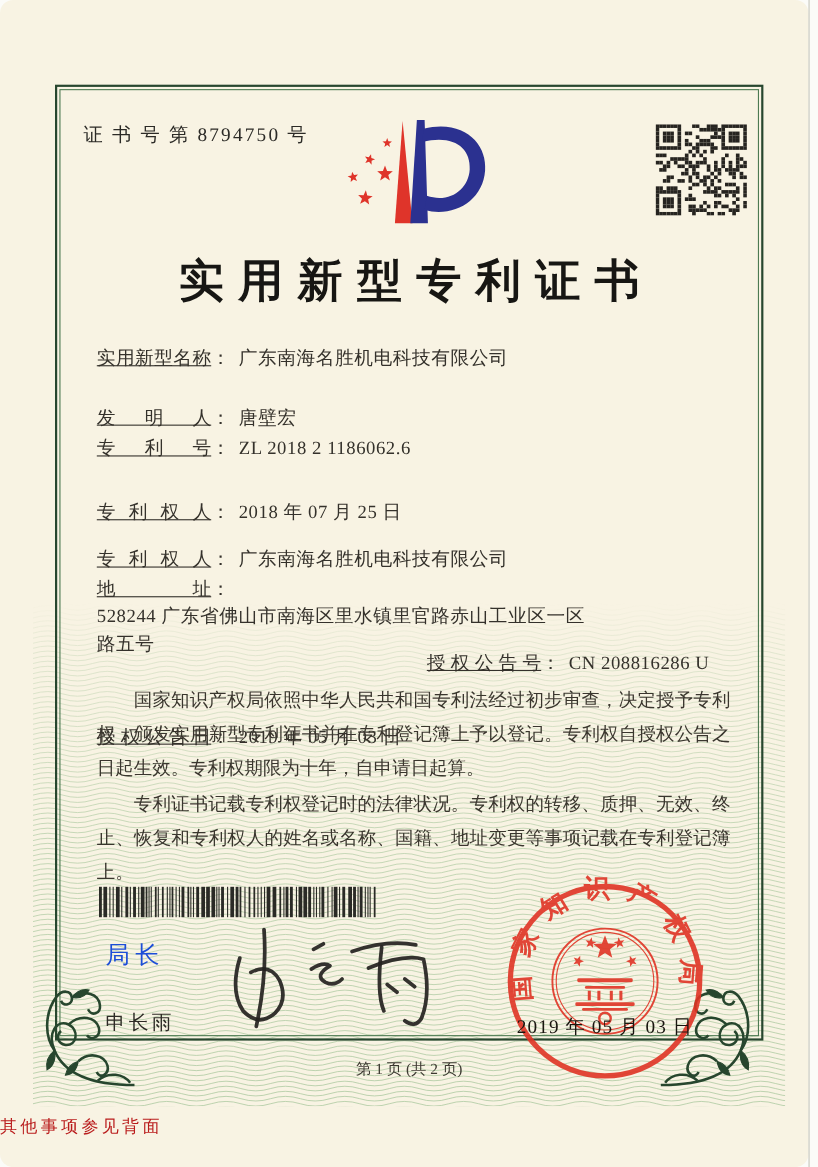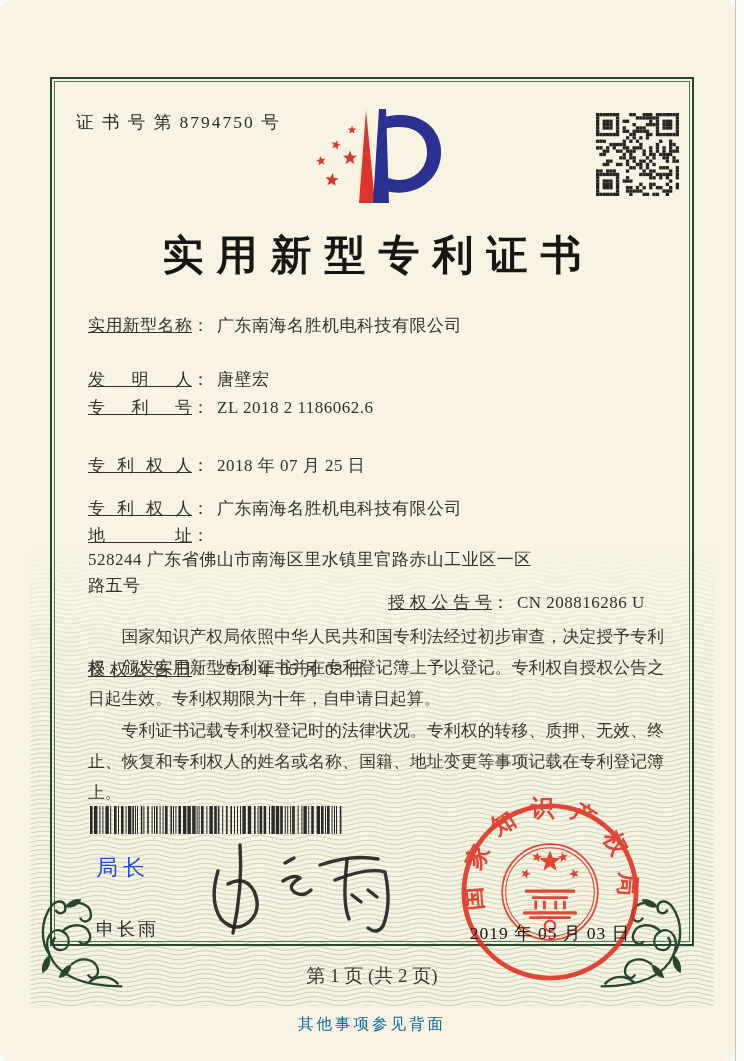--- a/index.html
+++ b/index.html
@@ -49,23 +49,23 @@
   .barcode{position:absolute;left:90px;top:806px;width:254px;height:28px;}
   .sig-title{position:absolute;left:96px;top:853px;font-size:22px;letter-spacing:5px;color:#1d4ed8;}
   .sig-name{position:absolute;left:96px;top:889px;font-size:18px;letter-spacing:3px;color:#2e2b26;margin-top:28px;}
   .signature{position:absolute;left:185px;top:833px;width:215px;height:105px;}
   .signature path{fill:none;stroke:#24221f;stroke-width:3.4;stroke-linecap:round;stroke-linejoin:round;opacity:.92;}
 
   .seal{position:absolute;left:450px;top:792px;width:200px;height:200px;opacity:.9;}
   .seal-date{position:absolute;left:448px;top:921px;width:204px;text-align:center;font-size:17.5px;
     letter-spacing:1px;color:#19150f;}
 
-  .page-info{position:absolute;left:0;top:963px;width:744px;text-align:center;font-size:19px;color:#3c3931;}
-  .back-note{position:absolute;left:0;top:1014px;width:744px;text-align:center;font-size:15.5px;
-    letter-spacing:3px;color:#0369a1;}
+  .page-info{position:absolute;left:0;top:963px;width:744px;text-align:center;font-size:14px;color:#3c3931;}
+  .back-note{position:absolute;left:0;top:1014px;width:744px;text-align:left;font-size:15.5px;
+    letter-spacing:3px;color:#b91c1c;}
 </style>
 </head>
 <body>
 
 <div class="page">
 
   <div class="waves">
     <svg id="waves-svg" viewBox="0 0 684 458" preserveAspectRatio="none">
         <path d="M0 0.0 q13.5 -4.2 27 0 q13.5 4.2 27 0 q13.5 -4.2 27 0 q13.5 4.2 27 0 q13.5 -4.2 27 0 q13.5 4.2 27 0 q13.5 -4.2 27 0 q13.5 4.2 27 0 q13.5 -4.2 27 0 q13.5 4.2 27 0 q13.5 -4.2 27 0 q13.5 4.2 27 0 q13.5 -4.2 27 0 q13.5 4.2 27 0 q13.5 -4.2 27 0 q13.5 4.2 27 0 q13.5 -4.2 27 0 q13.5 4.2 27 0 q13.5 -4.2 27 0 q13.5 4.2 27 0 q13.5 -4.2 27 0 q13.5 4.2 27 0 q13.5 -4.2 27 0 q13.5 4.2 27 0 q13.5 -4.2 27 0 q13.5 4.2 27 0"></path>
         <path d="M0 4.6 q13.5 -4.2 27 0 q13.5 4.2 27 0 q13.5 -4.2 27 0 q13.5 4.2 27 0 q13.5 -4.2 27 0 q13.5 4.2 27 0 q13.5 -4.2 27 0 q13.5 4.2 27 0 q13.5 -4.2 27 0 q13.5 4.2 27 0 q13.5 -4.2 27 0 q13.5 4.2 27 0 q13.5 -4.2 27 0 q13.5 4.2 27 0 q13.5 -4.2 27 0 q13.5 4.2 27 0 q13.5 -4.2 27 0 q13.5 4.2 27 0 q13.5 -4.2 27 0 q13.5 4.2 27 0 q13.5 -4.2 27 0 q13.5 4.2 27 0 q13.5 -4.2 27 0 q13.5 4.2 27 0 q13.5 -4.2 27 0 q13.5 4.2 27 0"></path>

